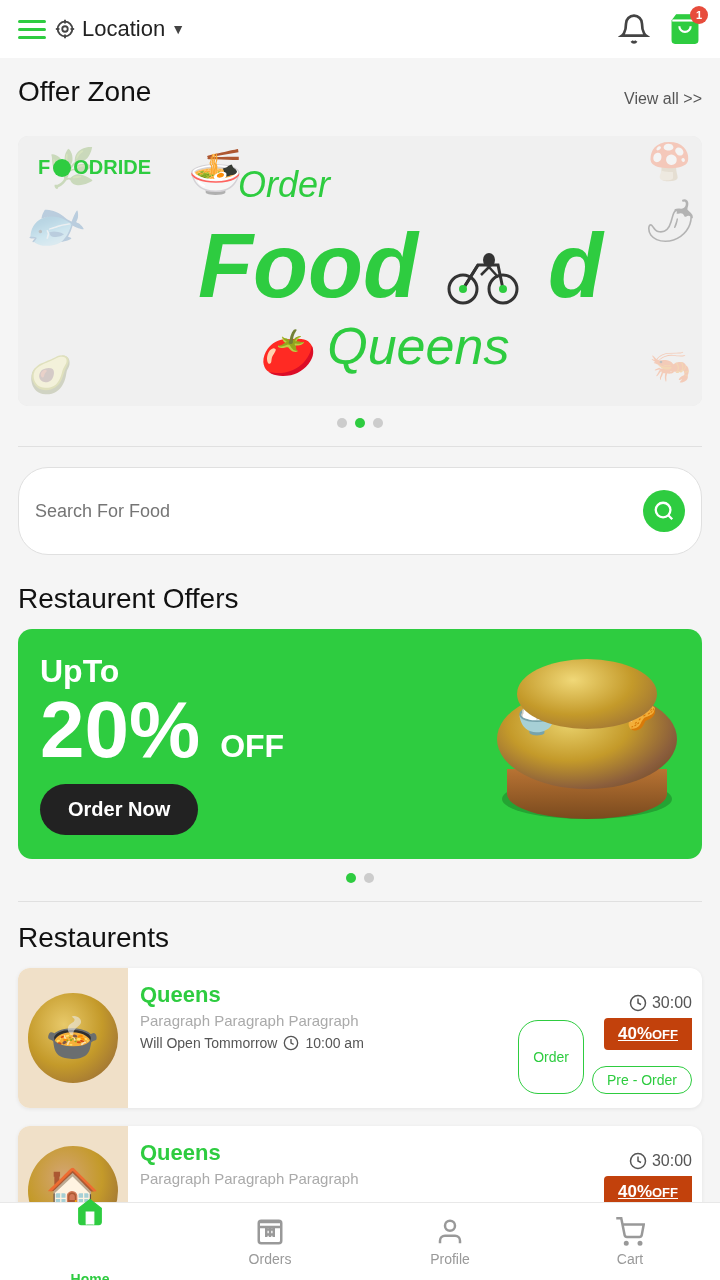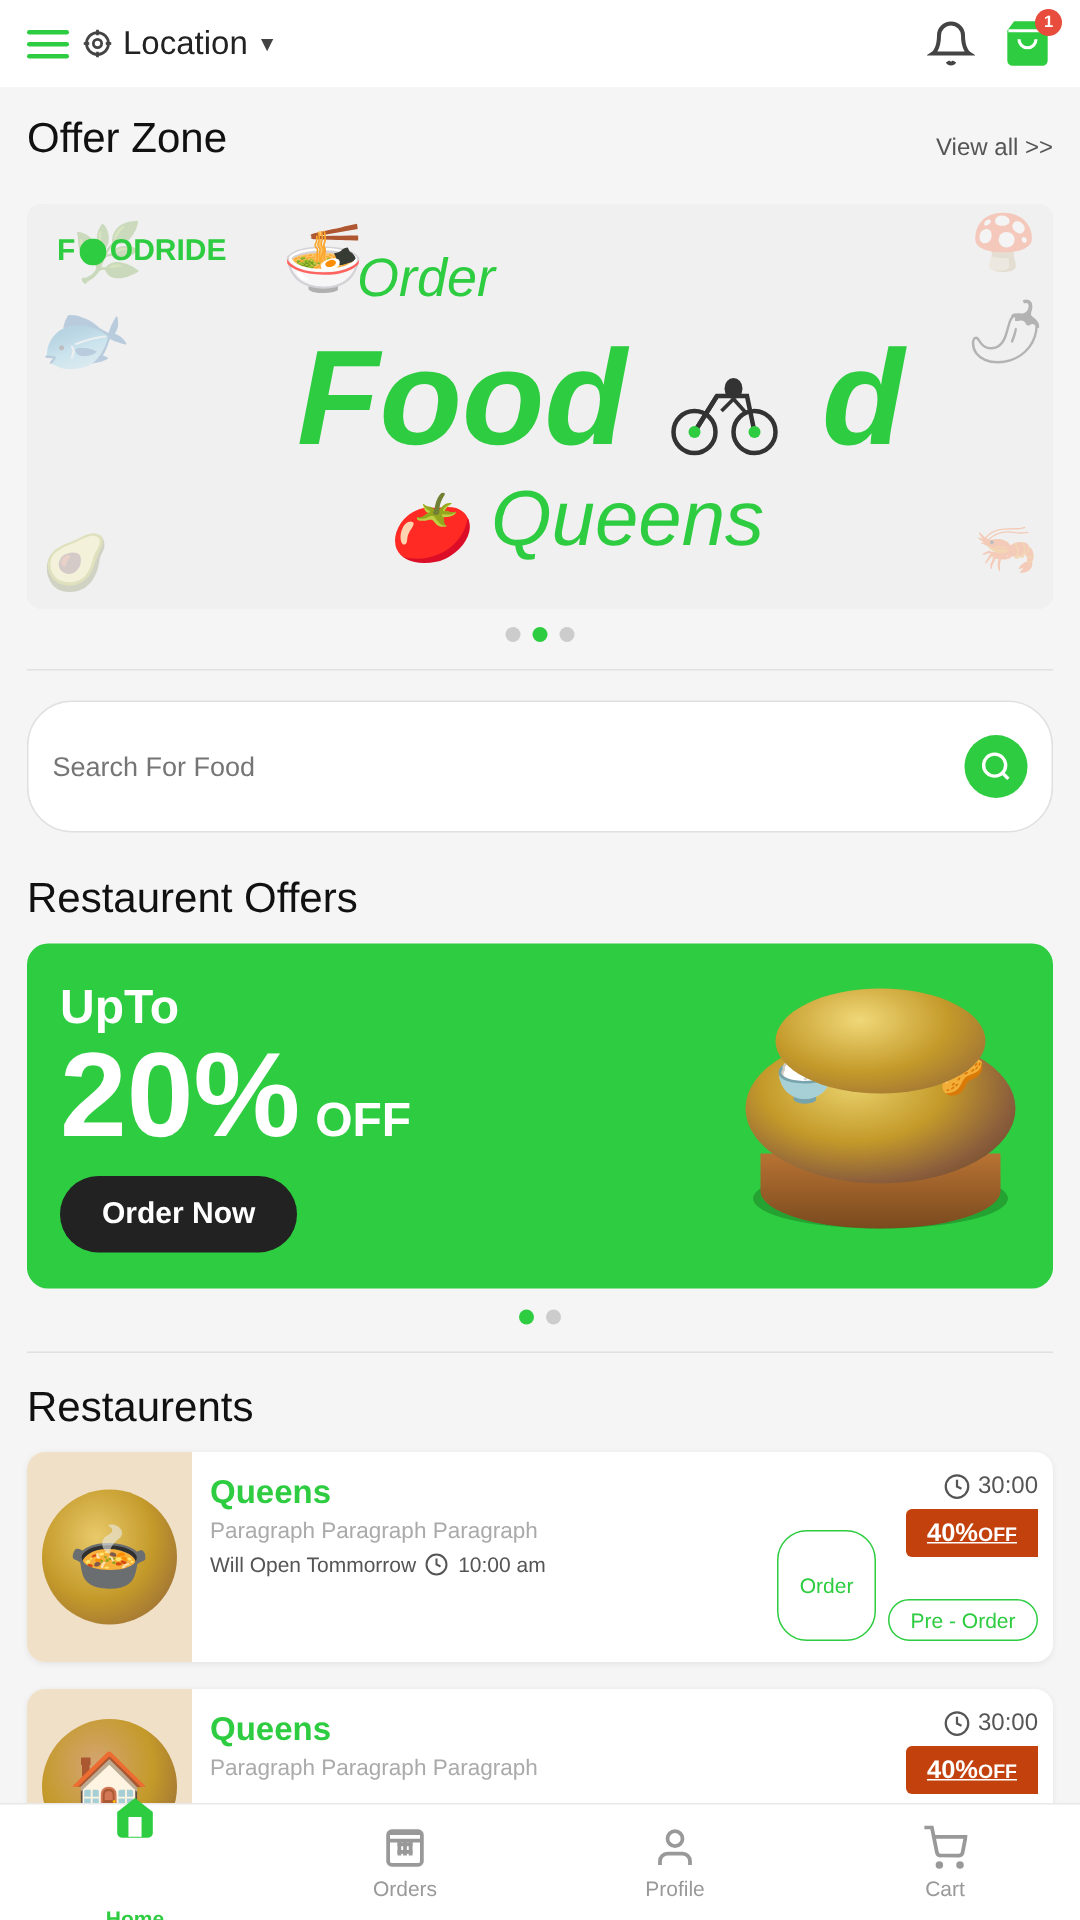--- a/index.html
+++ b/index.html
@@ -310,21 +310,21 @@
     .restaurant-open {
       font-size: 14px;
       color: #555;
       display: flex;
       align-items: center;
       gap: 6px;
     }
     .restaurant-meta {
       position: absolute;
       right: 0;
-      top: 4px;
+      top: 16px;
       display: flex;
       flex-direction: column;
       align-items: flex-end;
       padding: 10px 10px 0 0;
       gap: 6px;
       height: 100%;
     }
     .time-label {
       display: flex;
       align-items: center;
@@ -550,21 +550,21 @@
         <line x1="21" y1="21" x2="16.65" y2="16.65"></line>
       </svg>
     </button>
   </div>
 
   <h2 class="section-title">Restaurent Offers</h2>
 
   <div class="restaurant-offers-banner">
     <div class="offer-text-block">
       <div class="offer-upto">UpTo</div>
-      <div style="display:flex;align-items:baseline;gap:10px;">
+      <div style="display:flex;align-items:baseline;gap:20px;">
         <span class="offer-percent">20%</span>
         <span class="offer-off">OFF</span>
       </div>
       <button class="offer-order-btn">Order Now</button>
     </div>
 
     <div class="offer-food-img">
       <div style="position:relative;width:200px;height:180px;">
 
         <div style="position:absolute;bottom:0;left:10px;width:170px;height:40px;background:rgba(0,0,0,0.2);border-radius:50%;"></div>

